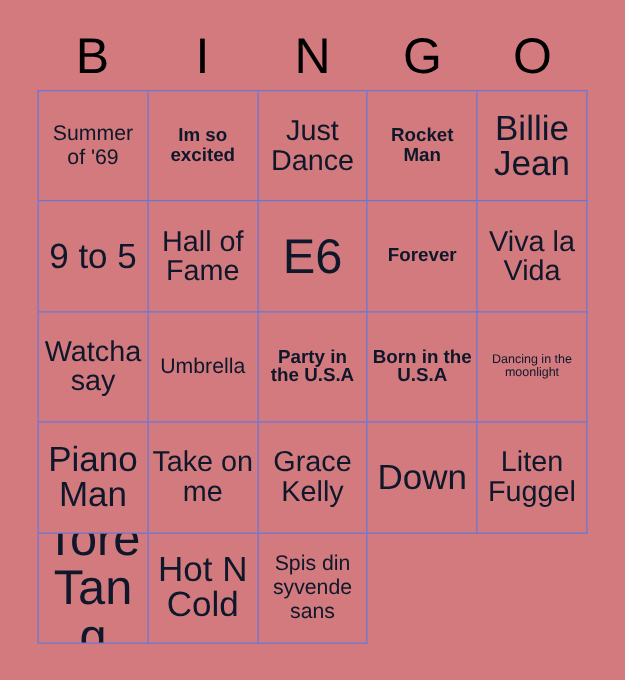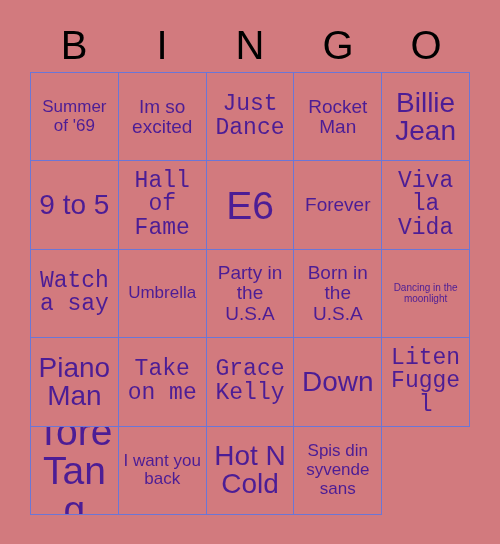--- a/index.html
+++ b/index.html
@@ -65,30 +65,30 @@
     align-items: center;
     justify-content: center;
     text-align: center;
     padding: 2px 3px;
     overflow: hidden;
     color: #000000;
   }
   .cell-text {
     display: block;
     width: 100%;
-    color: #4c1d95;
+    color: #0f172a;
     line-height: 1.02;
     word-wrap: break-word;
   }
 
   
   .fs-xs .cell-text { font-size: 10px;  line-height: 1.12; }
   .fs-s  .cell-text { font-size: 17px;  line-height: 1.10; }
-  .fs-m  .cell-text { font-size: 19px;  line-height: 1.06; }
-  .fs-l  .cell-text { font-size: 23px;  line-height: 1.02; font-family: Liberation Mono, monospace; }
+  .fs-m  .cell-text { font-size: 15px;  line-height: 1.06; font-weight: bold; }
+  .fs-l  .cell-text { font-size: 23px;  line-height: 1.02; }
   .fs-xl .cell-text { font-size: 28px;  line-height: 1.00; }
   .fs-xxl .cell-text { font-size: 39px; line-height: 1.00; }
 </style>
 </head>
 <body>
 
 <div id="bingo-card">
 
   <div id="header-row">
     <div class="header-letter">B</div>
@@ -155,23 +155,20 @@
       </div>
       <div class="cell fs-xl">
         <span class="cell-text">Down</span>
       </div>
       <div class="cell fs-l">
         <span class="cell-text">Liten Fuggel</span>
       </div>
       <div class="cell fs-xxl">
         <span class="cell-text">Tore Tang</span>
       </div>
-      <div class="cell fs-s">
-        <span class="cell-text">I want you back</span>
-      </div>
       <div class="cell fs-xl">
         <span class="cell-text">Hot N Cold</span>
       </div>
       <div class="cell fs-s">
         <span class="cell-text">Spis din syvende sans</span>
       </div>
     </div>
 
 </div>
 

